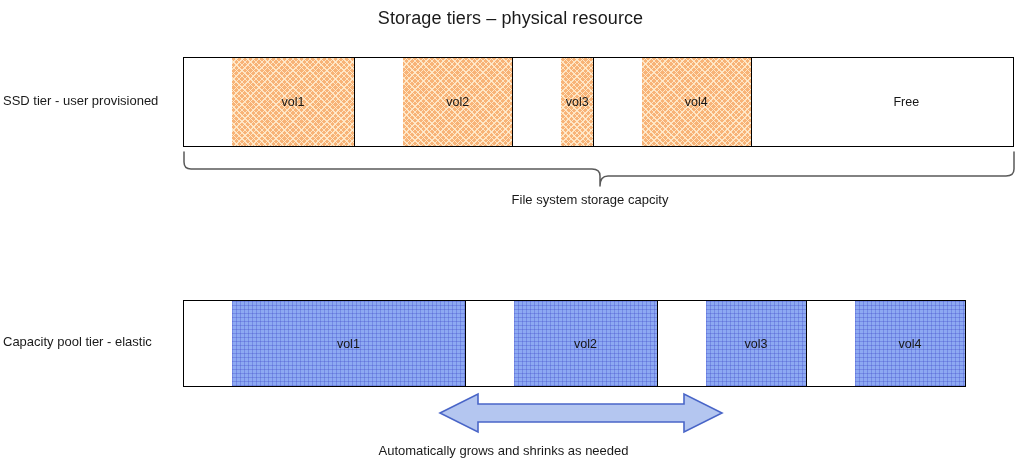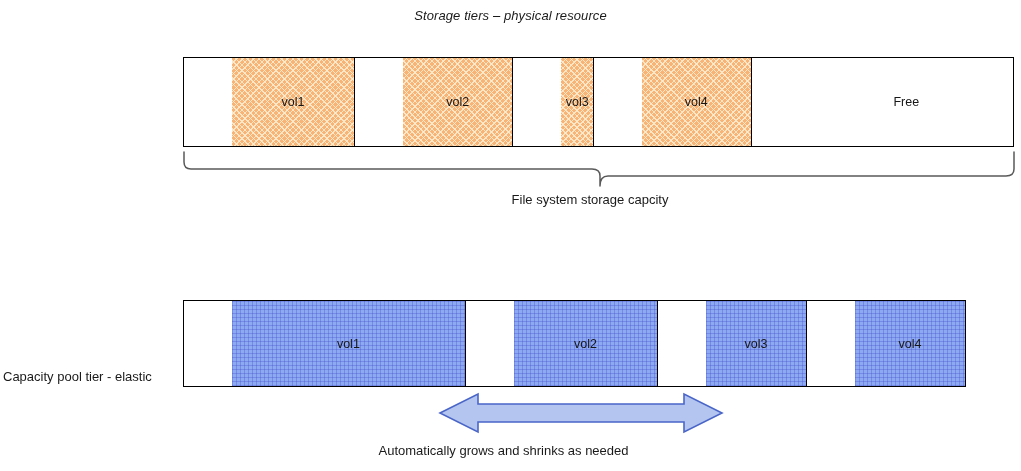--- a/index.html
+++ b/index.html
@@ -21,43 +21,41 @@
     inset: 0;
   }
 
   
   .title {
     position: absolute;
     left: 0;
     top: 8px;
     width: 1021px;
     text-align: center;
-    font-size: 13px;
+    font-size: 18px;
     color: #1a1a1a;
     letter-spacing: 0.1px;
-    font-style: italic;
   }
 
   
   .row-label {
     position: absolute;
     font-size: 13px;
     color: #1a1a1a;
     line-height: 1.45;
   }
   #ssd-label {
     left: 3px;
     top: 92px;
     width: 180px;
   }
   #pool-label {
     left: 3px;
     top: 333px;
     width: 165px;
-    margin-top: 35px;
   }
 
   
   .tier-bar {
     position: absolute;
     box-sizing: border-box;
     display: flex;
     border: 1.6px solid #000000;
   }
   .seg {
@@ -155,20 +153,21 @@
     left: 70px;
   }
 </style>
 </head>
 <body>
 
 <div class="diagram">
 
   <div class="title">Storage tiers – physical resource</div>
 
+  <div class="row-label" id="ssd-label">SSD tier - user provisioned</div>
 
   <div class="tier-bar" id="ssd-bar">
     <div class="seg orange" style="width:20.9%">
       <span class="seg-label">vol1</span>
     </div>
     <div class="seg orange" style="width:18.7%">
       <span class="seg-label">vol2</span>
     </div>
     <div class="seg orange" style="width:5.5%">
       <span class="seg-label">vol3</span>

